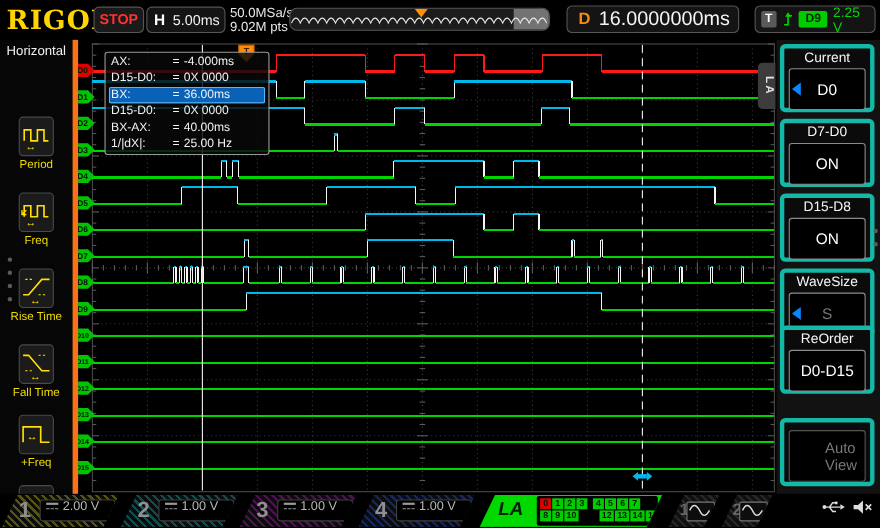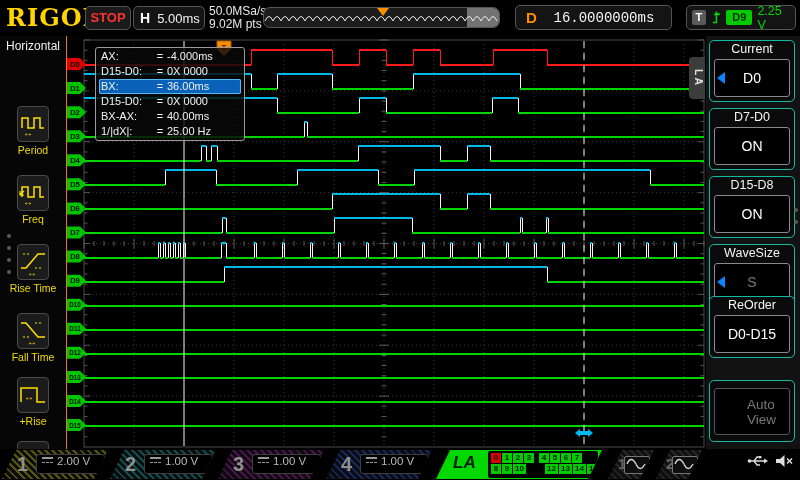--- a/index.html
+++ b/index.html
@@ -12,30 +12,30 @@
   .tb-box{position:absolute;background:#141414;border:1px solid #555;border-radius:5px;box-sizing:border-box;}
   #stop-btn{left:85px;top:6px;width:46px;height:24px;color:#ff3232;font-weight:bold;font-size:13px;
             text-align:center;line-height:22px;background:#1a1a1a;}
   #h-box{left:133px;top:6px;width:72px;height:24px;display:flex;align-items:center;}
   #h-box .hl{color:#fff;font-weight:bold;font-size:14px;margin-left:6px;}
   #h-box .hv{color:#f2f2f2;font-size:13px;margin-left:7px;}
   #rates{position:absolute;left:209px;top:5px;width:56px;color:#e8e8e8;font-size:12px;line-height:13px;}
   #memstrip{left:263px;top:7px;width:237px;height:21px;background:#1c1c1c;border-radius:7px;overflow:hidden;}
   #d-box{left:515px;top:5px;width:157px;height:25px;display:flex;align-items:center;}
   #d-box .dl{color:#ff8c00;font-weight:bold;font-size:15px;margin-left:10px;}
-  #d-box .dv{color:#f5f5f5;font-size:14px;flex:1;text-align:center;font-family:Liberation Mono, monospace;}
+  #d-box .dv{color:#f5f5f5;font-size:18px;flex:1;text-align:center;}
   #t-box{left:686px;top:5px;width:110px;height:25px;display:flex;align-items:center;gap:5px;padding:0 5px;}
   #t-badge{width:15px;height:15px;background:#5a5a5a;border-radius:2px;color:#fff;font-weight:bold;
            font-size:11px;text-align:center;line-height:15px;}
   #trig-src{min-width:24px;height:15px;background:#00cc00;border-radius:2px;color:#002800;font-weight:bold;
             font-size:11px;text-align:center;line-height:15px;padding:0 1px;}
   #trig-level{color:#00d800;font-size:12.5px;}
   
   #leftmenu{position:absolute;left:0;top:36px;width:66px;height:413px;background:#060606;
-            border-right:1px solid #f97316;z-index:4;}
+            border-right:5px solid #f97316;z-index:4;}
   #lm-title{position:absolute;left:0;top:3px;width:66px;text-align:center;color:#f0f0f0;font-size:12px;}
   .lm-item{position:absolute;left:0;width:66px;text-align:center;cursor:pointer;}
   .lm-icon{display:block;margin:0 auto;width:30px;height:34px;background:#1b1b1b;border:1px solid #4a4a4a;
            border-radius:4px;}
   .lm-label{display:block;margin-top:2px;color:#f0dc00;font-size:10.5px;white-space:nowrap;}
   .page-dot{position:absolute;width:4px;height:4px;border-radius:50%;background:#5a5a5a;}
   
   #plot-svg{position:absolute;left:0;top:0;z-index:1;}
   
   #cursor-panel{position:absolute;left:95px;top:47px;width:150px;height:94px;background:rgba(8,8,8,.82);
@@ -44,21 +44,21 @@
   .cp-row .l{width:52px;}
   .cp-row .e{width:14px;text-align:center;}
   .cp-row .v{flex:1;}
   .cp-row.hl{background:#0a62b8;box-shadow:0 0 0 1px #59b7f2 inset;}
   
   #la-tab{position:absolute;left:689px;top:57px;width:16px;height:42px;background:#3c3c3c;
           border-radius:4px 0 0 4px;color:#e0e0e0;font-size:10.5px;font-weight:bold;z-index:2;
           writing-mode:vertical-rl;text-align:center;letter-spacing:2px;}
   
   #rightmenu{position:absolute;left:706px;top:36px;width:94px;height:413px;background:#121212;z-index:4;}
-  .rm-item{position:absolute;left:3px;width:86px;height:62px;background:#0b0b0b;border:1px solid #14b8a6;
+  .rm-item{position:absolute;left:3px;width:86px;height:62px;background:#0b0b0b;border:4px solid #14b8a6;
            border-radius:5px;box-sizing:border-box;cursor:pointer;}
   .rm-title{height:17px;line-height:17px;text-align:center;color:#f5f5f5;font-size:12.5px;}
   .rm-val{position:relative;margin:1px 4px;height:36px;background:#000;border:1px solid #8a8a8a;border-radius:3px;
           display:flex;align-items:center;justify-content:center;color:#fff;font-size:14px;}
   .rm-val.dim{color:#787878;}
   .rm-arrow{position:absolute;left:2px;top:50%;margin-top:-6px;width:0;height:0;
             border-top:6px solid transparent;border-bottom:6px solid transparent;border-right:8px solid #0a84ff;}
   .rm-item.button .rm-val{margin-top:7px;height:45px;border-color:#555;font-size:13.5px;padding-left:32px;}
   
   #bottombar{position:absolute;left:0;top:449px;width:800px;height:31px;background:#000;z-index:5;}
@@ -602,21 +602,21 @@
         <path d="M5 21 H11 M17 7 H23" stroke="#ffe000" stroke-width="1" stroke-dasharray="2,2" fill="none"></path>
         <text x="14" y="29" font-size="10" fill="#ffe000" text-anchor="middle">↔</text>
       </svg>
       <span class="lm-label">Fall Time</span>
     </div>
     <div class="lm-item" style="top:341px">
       <svg class="lm-icon" viewBox="0 0 30 30">
         <path d="M3 22 V8 H19 V22 H27" stroke="#ffe000" stroke-width="1.5" fill="none"></path>
         <text x="11" y="20" font-size="10" fill="#ffe000" text-anchor="middle">↔</text>
       </svg>
-      <span class="lm-label">+Rise</span>
+      <span class="lm-label">+Freq</span>
     </div>
     <div class="lm-item" style="top:405px">
       <svg class="lm-icon" viewBox="0 0 30 30">
         <path d="M3 8 V22 H19 V8 H27" stroke="#ffe000" stroke-width="1.5" fill="none"></path>
         <text x="11" y="19" font-size="10" fill="#ffe000" text-anchor="middle">↔</text>
       </svg>
       <span class="lm-label">-Width</span>
     </div>
 
     <span class="page-dot" style="left:7px;top:198px"></span>

